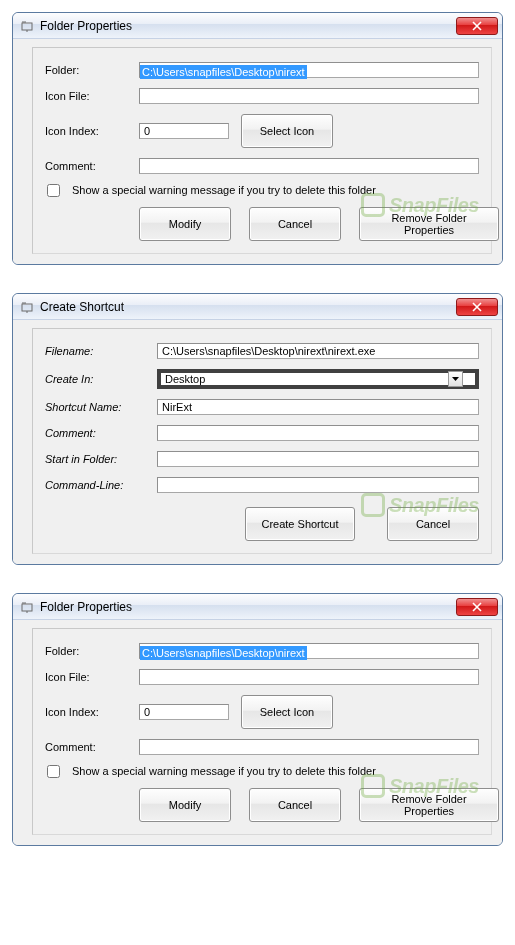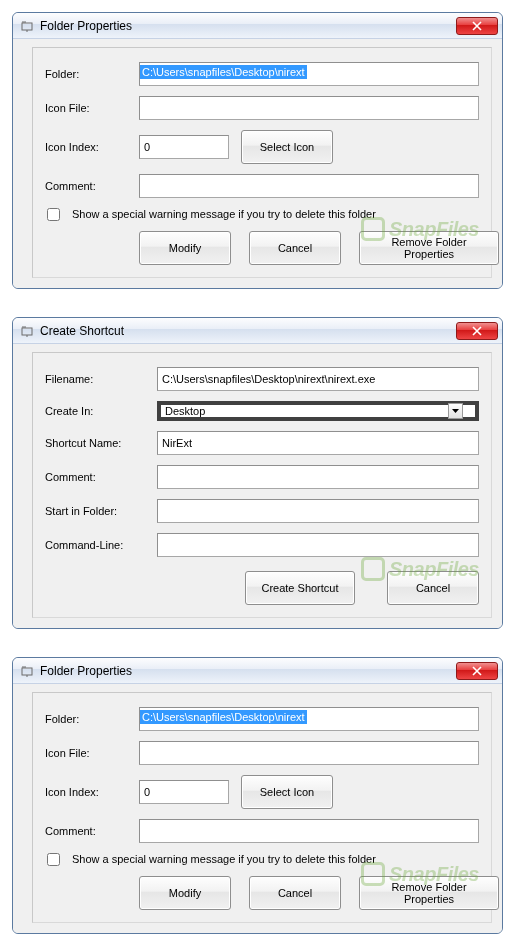--- a/index.html
+++ b/index.html
@@ -65,24 +65,24 @@
     display: flex;
     align-items: center;
     margin-bottom: 10px;
   }
   .row:last-child { margin-bottom: 0; }
   .lbl {
     width: 94px;
     color: #000;
     font-size: 11px;
   }
-  .lbl-wide { width: 112px; }
+  .lbl-wide { width: 112px; font-style: italic; }
   .inp {
     flex: 1;
-    height: 24px;
+    height: 16px;
     border: 1px solid #a7a7a7;
     border-top-color: #8f8f8f;
     border-left-color: #8f8f8f;
     background: #fff;
     font-family: inherit;
     font-size: 11px;
     padding: 2px 4px;
     outline: none;
   }
   .inp-small { width: 90px; flex: none; }

